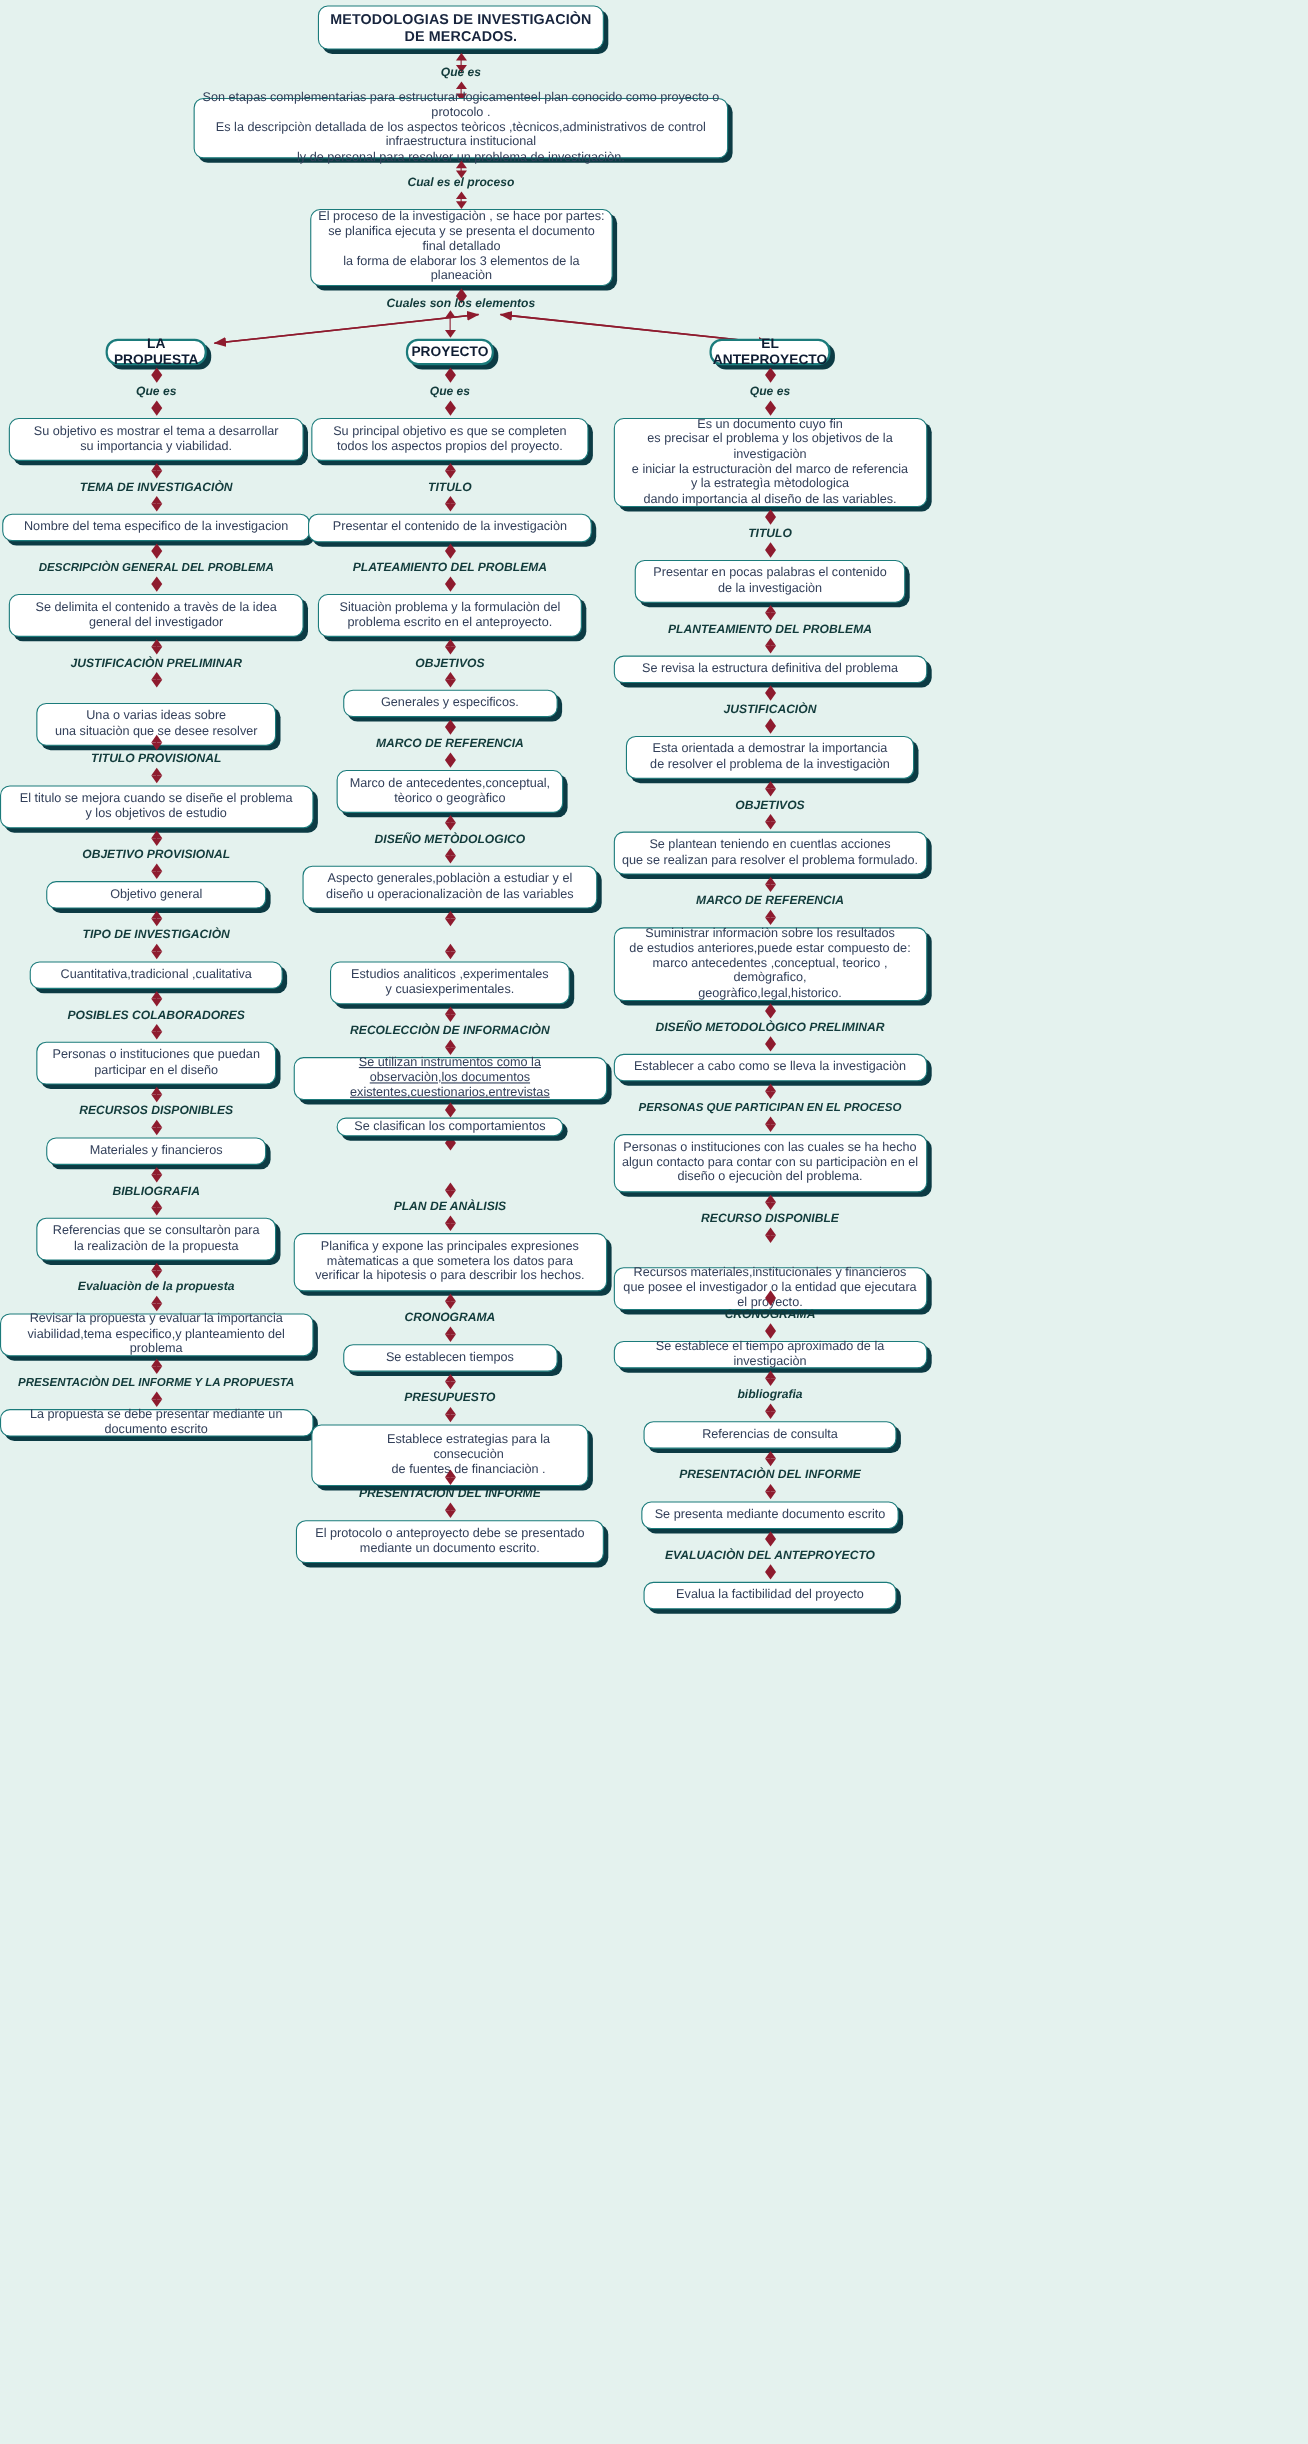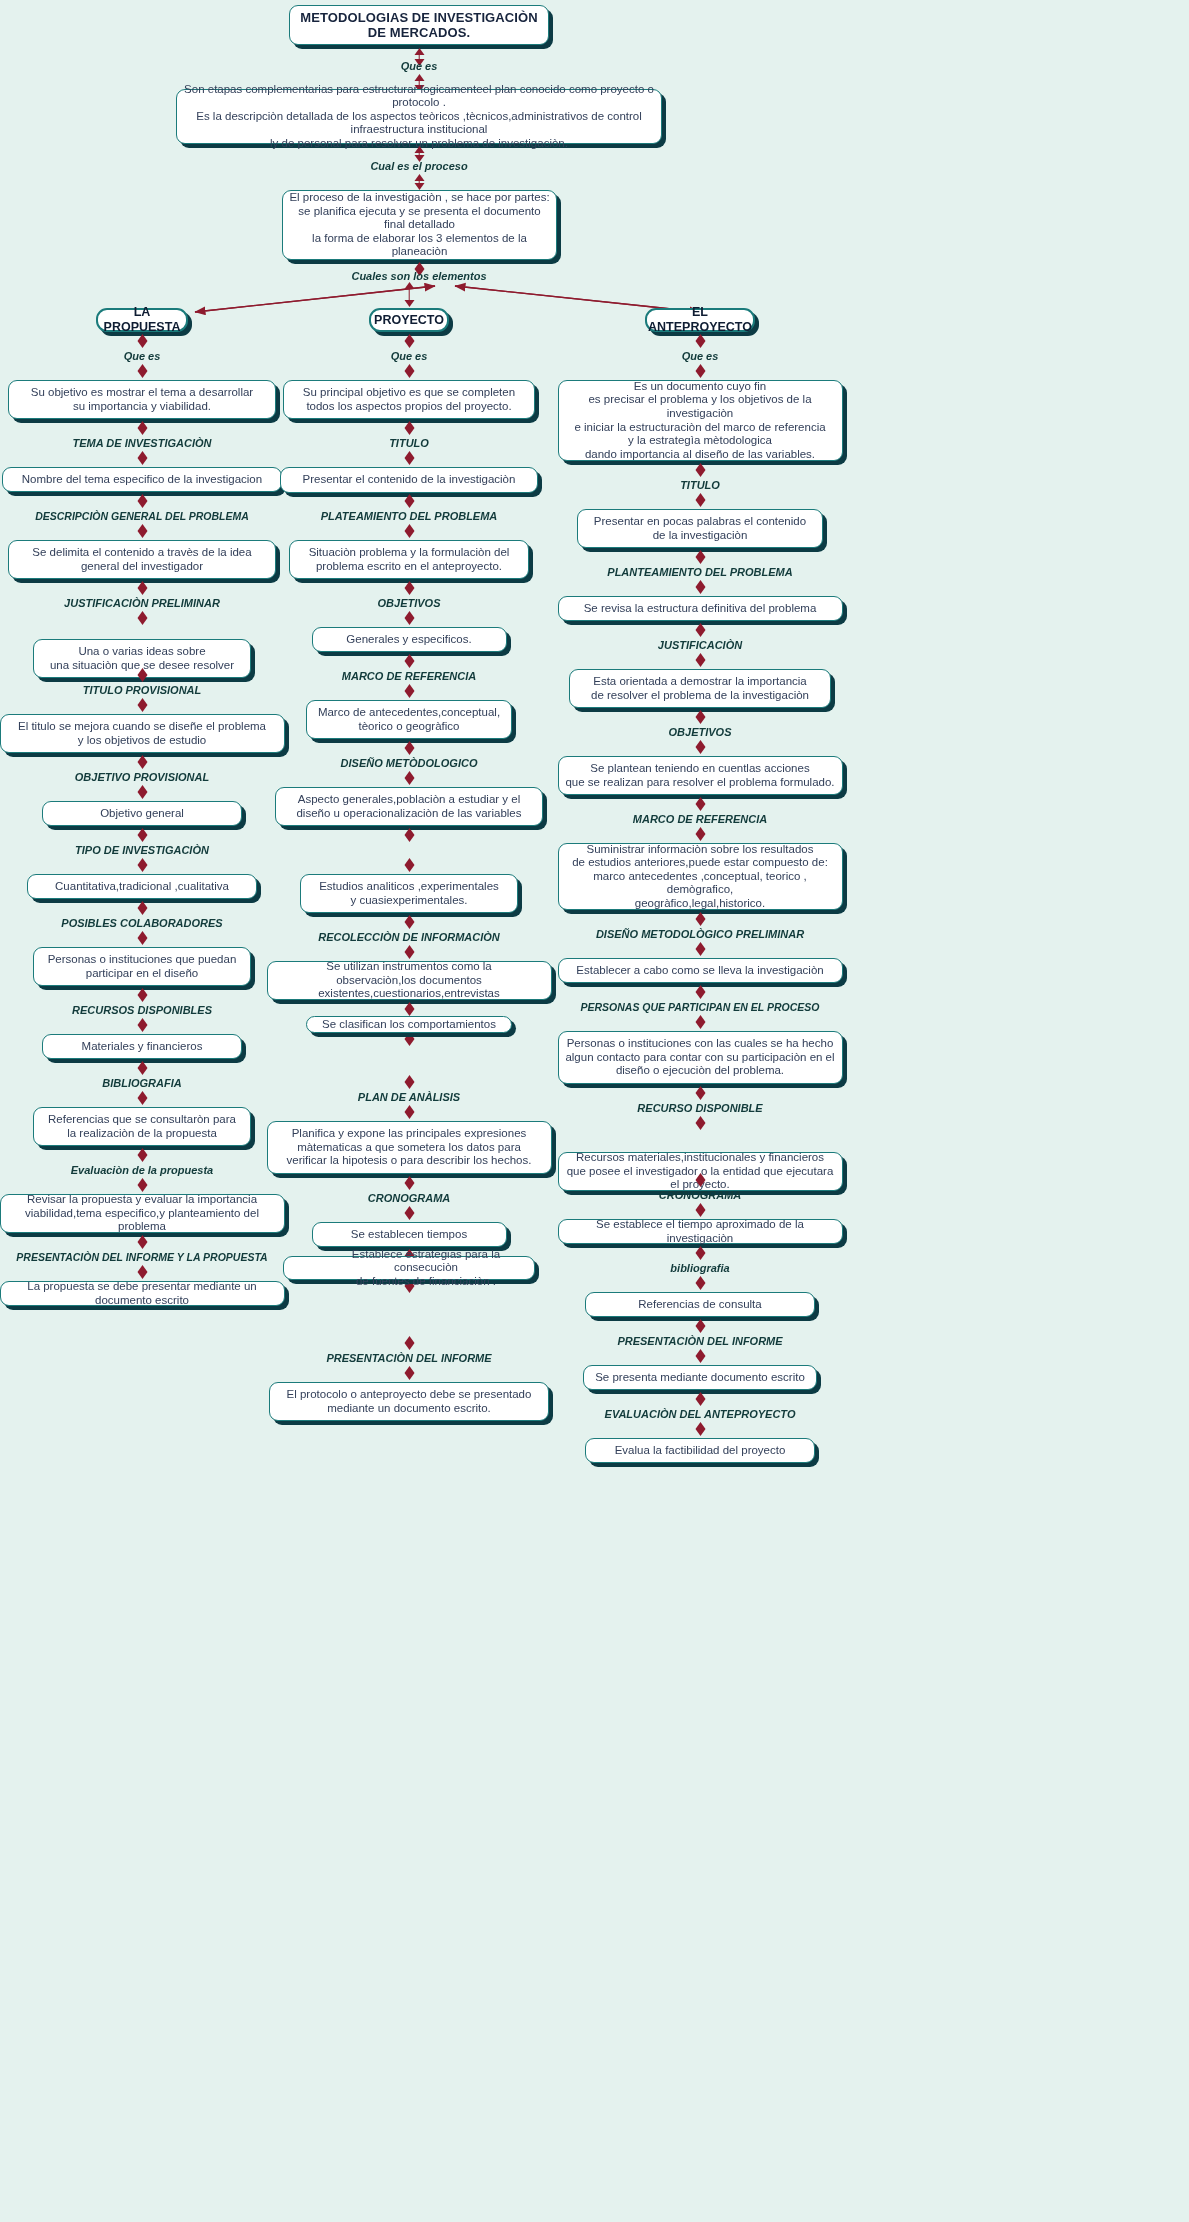--- a/index.html
+++ b/index.html
@@ -404,21 +404,21 @@
       <div class="stem"></div>
       <div class="head up"></div>
       <div class="head down"></div>
     </div>
     <div class="linklabel" style="left: 409px; top: 931px;">RECOLECCIÒN DE INFORMACIÒN</div>
     <div class="arrow" style="left: 409px; top: 945px; height: 14px;">
       <div class="stem"></div>
       <div class="head up"></div>
       <div class="head down"></div>
     </div>
-    <div class="node" style="left: 266.5px; top: 961px; width: 285px; height: 39px;"><span>Se utilizan instrumentos como la
+    <div class="node" style="left: 266.5px; top: 961px; width: 285px; height: 39px; text-decoration: underline;"><span>Se utilizan instrumentos como la
 observaciòn,los documentos existentes,cuestionarios,entrevistas</span></div>
     <div class="arrow" style="left: 409px; top: 1002px; height: 14px;">
       <div class="stem"></div>
       <div class="head up"></div>
       <div class="head down"></div>
     </div>
     <div class="linklabel small" style="left: 409px; top: 1018px;">LISTA PARA SISTEMAS EXHAUSTIVOS</div>
     <div class="arrow" style="left: 409px; top: 1032px; height: 14px;">
       <div class="stem"></div>
       <div class="head up"></div>
@@ -455,21 +455,21 @@
       <div class="stem"></div>
       <div class="head up"></div>
       <div class="head down"></div>
     </div>
     <div class="linklabel" style="left: 409px; top: 1265px;">PRESUPUESTO</div>
     <div class="arrow" style="left: 409px; top: 1279px; height: 14px;">
       <div class="stem"></div>
       <div class="head up"></div>
       <div class="head down"></div>
     </div>
-    <div class="node" style="left: 283.2px; top: 1256px; width: 251.6px; height: 24px; padding-left: 40px;"><span>Establece estrategias para la consecuciòn
+    <div class="node" style="left: 283.2px; top: 1295px; width: 251.6px; height: 56px; padding-left: 40px;"><span>Establece estrategias para la consecuciòn
 de fuentes de financiaciòn .</span></div>
     <div class="arrow" style="left: 409px; top: 1336px; height: 14px;">
       <div class="stem"></div>
       <div class="head up"></div>
       <div class="head down"></div>
     </div>
     <div class="linklabel" style="left: 409px; top: 1352px;">PRESENTACIÒN DEL INFORME</div>
     <div class="arrow" style="left: 409px; top: 1366px; height: 14px;">
       <div class="stem"></div>
       <div class="head up"></div>

